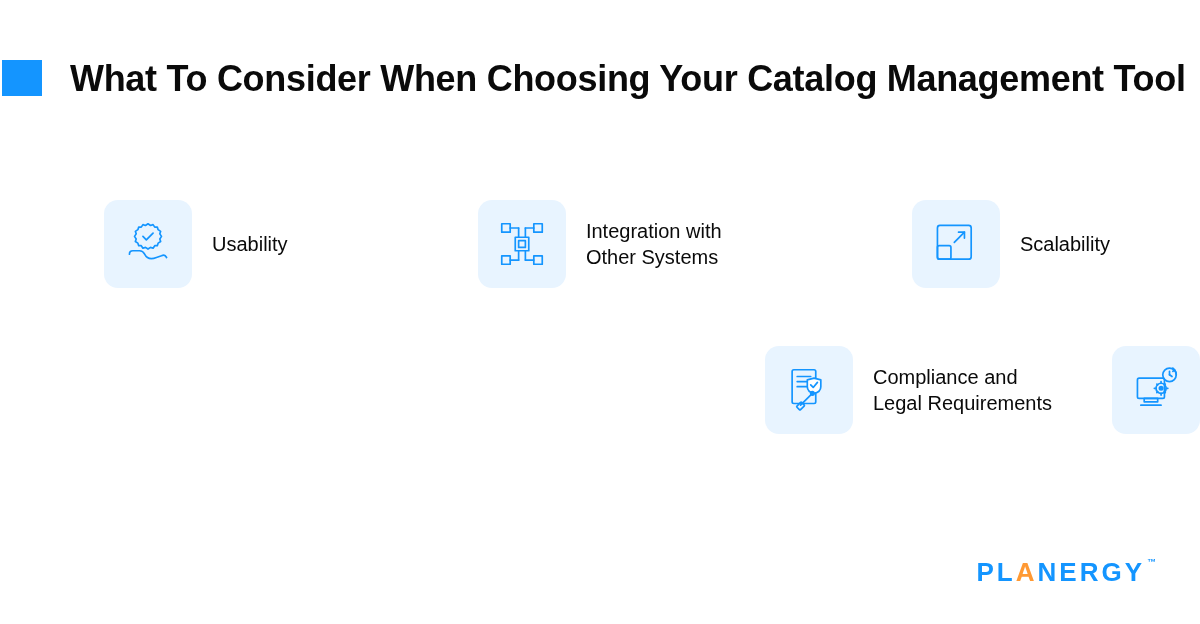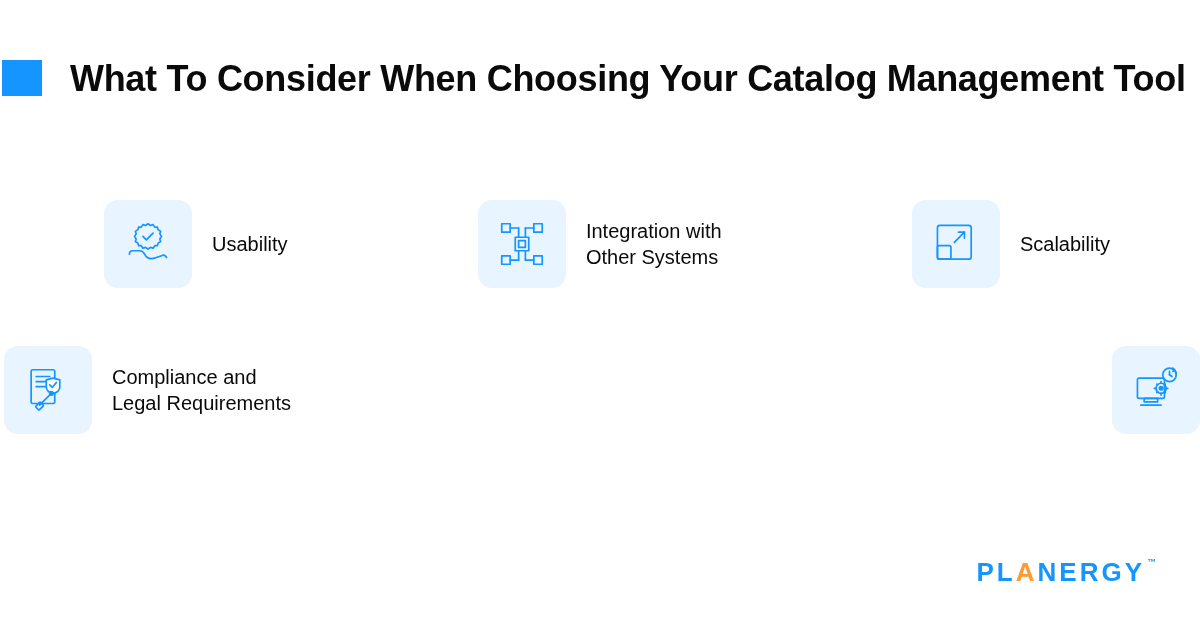--- a/index.html
+++ b/index.html
@@ -43,21 +43,21 @@
       right: 0;
     }
     .row1 {
       display: flex;
       justify-content: space-between;
       padding: 0 90px 0 100px;
       align-items: center;
     }
     .row2 {
       display: flex;
-      justify-content: space-between;
+      justify-content: flex-end;
       gap: 60px;
       margin-top: 58px;
       align-items: center;
     }
     .item {
       display: flex;
       align-items: center;
       gap: 20px;
     }
     .icon-box {

